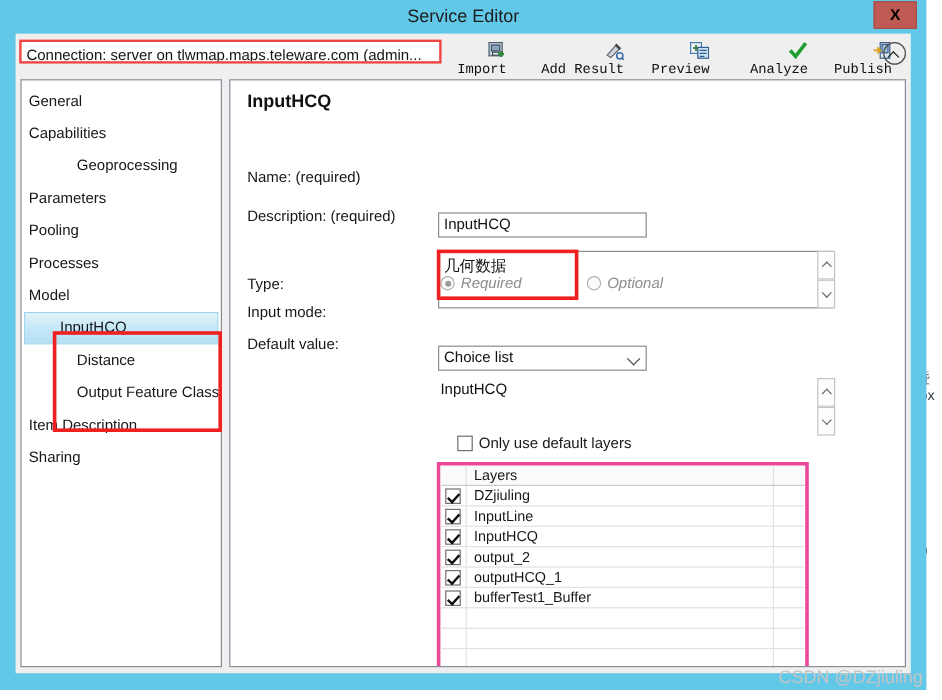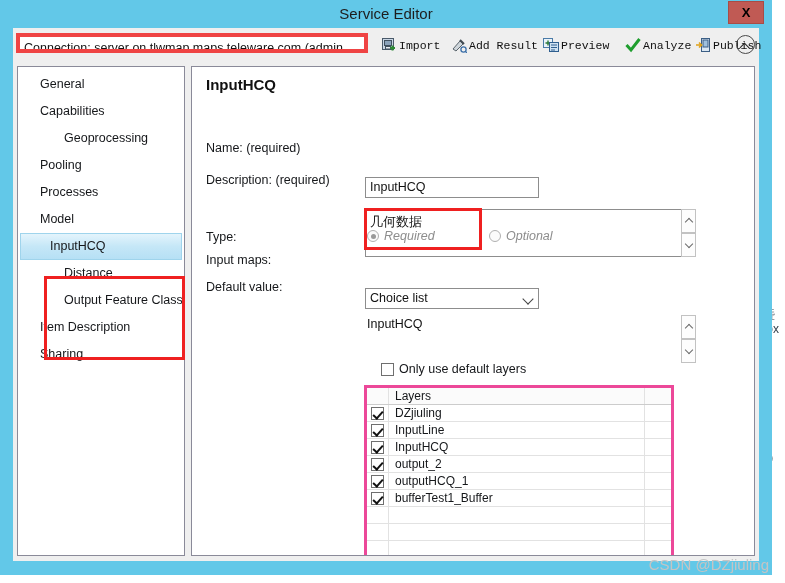--- a/index.html
+++ b/index.html
@@ -97,42 +97,43 @@
     width: 746px;
     height: 33px;
   }
   #connection-field {
     position: absolute;
     left: 3px;
     top: 5px;
     width: 352px;
     height: 20px;
     background: #ffffff;
-    border: 4px solid #ef4444;
+    border: 2px solid #ef4444;
     box-sizing: border-box;
     font-size: 12.5px;
     line-height: 22px;
     padding-left: 4px;
     white-space: nowrap;
     overflow: hidden;
     color: #131313;
     cursor: text;
   }
   .tb-btn {
     position: absolute;
     top: 6px;
     height: 22px;
     display: flex;
-    align-items: center;
+    align-items: flex-end;
     gap: 2px;
     font-family: "Liberation Mono", monospace;
     font-size: 11.5px;
     color: #101010;
     cursor: pointer;
     white-space: nowrap;
+    flex-direction: column;
   }
   .tb-ico {
     width: 16px;
     height: 16px;
     flex: 0 0 16px;
     position: relative;
     display: inline-block;
   }
   #collapse-btn {
     position: absolute;
@@ -168,21 +169,21 @@
     border: 1px solid #8a8a99;
     box-sizing: border-box;
     overflow: hidden;
   }
   .nav-item {
     position: relative;
     height: 27px;
     line-height: 27px;
     font-size: 12.5px;
     color: #15171a;
-    padding-left: 22px;
+    padding-left: 6px;
     cursor: pointer;
     white-space: nowrap;
   }
   .nav-item.indent { padding-left: 46px; }
   .nav-item.selected {
     background: linear-gradient(to bottom, #e4f4fc 0%, #c5e7f7 50%, #b6e0f5 100%);
     border: 1px solid #9fd4ec;
     box-sizing: border-box;
     line-height: 25px;
     margin: 0 2px;
@@ -548,20 +549,21 @@
       </div>
 
       <div id="collapse-btn"></div>
     </div>
 
     <div id="sidebar">
       <div style="height:4px"></div>
       <div class="nav-item"><span>General</span></div>
       <div class="nav-item"><span>Capabilities</span></div>
       <div class="nav-item indent"><span>Geoprocessing</span></div>
+      <div class="nav-item"><span>Parameters</span></div>
       <div class="nav-item"><span>Pooling</span></div>
       <div class="nav-item"><span>Processes</span></div>
       <div class="nav-item"><span>Model</span></div>
       <div class="nav-item selected"><span>InputHCQ</span></div>
       <div class="nav-item indent"><span>Distance</span></div>
       <div class="nav-item indent"><span>Output Feature Class</span></div>
       <div class="nav-item"><span>Item Description</span></div>
       <div class="nav-item"><span>Sharing</span></div>
     </div>
     <div id="sidebar-highlight"></div>
@@ -582,21 +584,21 @@
       <div class="frm-label" style="top:163px">Type:</div>
       <div class="radio-wrap" style="left:175px; top:162px">
         <span class="radio-dot on"></span>
         <span>Required</span>
       </div>
       <div class="radio-wrap" style="left:297px; top:162px">
         <span class="radio-dot"></span>
         <span>Optional</span>
       </div>
 
-      <div class="frm-label" style="top:186px">Input maps:</div>
+      <div class="frm-label" style="top:186px">Input mode:</div>
       <div id="inputmode-select">
         <span>Choice list</span>
         <span class="chev"></span>
       </div>
 
       <div class="frm-label" style="top:213px">Default value:</div>
       <div id="default-value">InputHCQ</div>
       <div id="default-spin">
         <div class="spin-btn up"></div>
         <div class="spin-btn down"></div>

